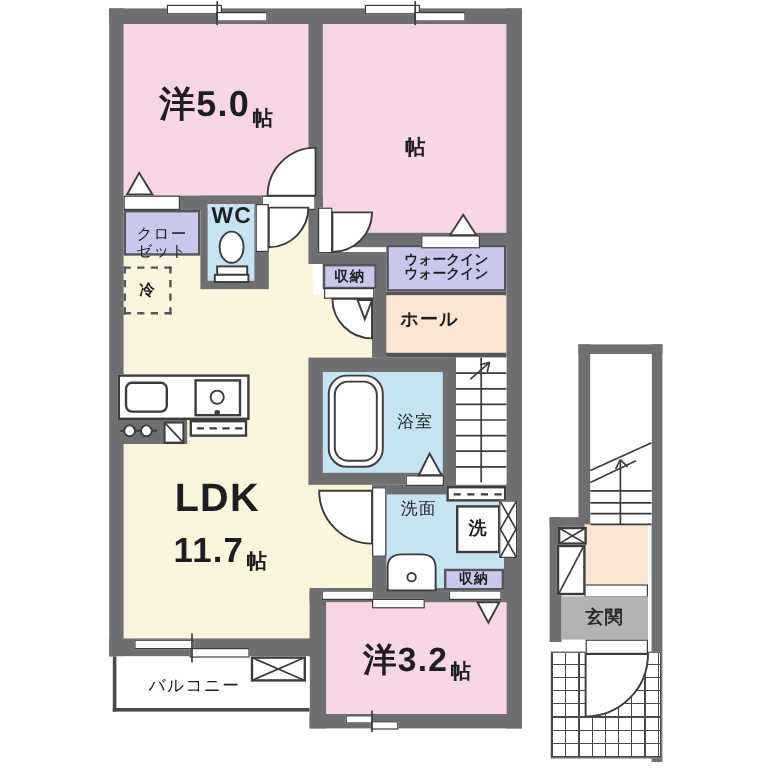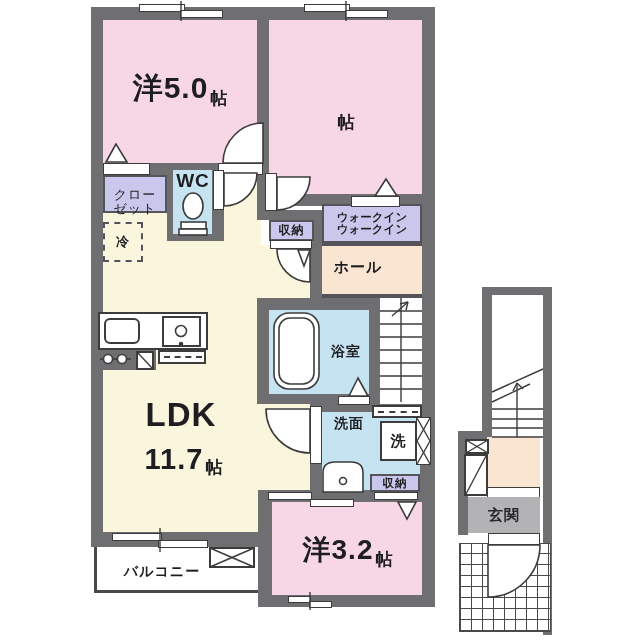--- a/index.html
+++ b/index.html
@@ -14,21 +14,21 @@
   .purple{background:#c9c8ec;border:2px solid #55545a;}
   .peach{background:#fae5d2;}
   .gray{background:#b3b2b4;}
   .white{background:#ffffff;}
   .b2{border:2px solid #3c3c3c;}
   .b1{border:1.5px solid #3c3c3c;}
   .lbl{position:absolute;display:flex;align-items:center;justify-content:center;
        white-space:nowrap;line-height:1.05;letter-spacing:1px;color:#1e1e20;}
   .big{font-size:30px;font-weight:600;}
   .unit{font-size:17px;font-weight:600;margin-left:2px;align-self:flex-end;}
-  .mid{font-size:14px;font-weight:700;}
+  .mid{font-size:14px;font-weight:400;}
   .sm{font-size:12px;font-weight:600;}
   .two{flex-direction:column;text-align:center;}
   .fridge{border:2px dashed #55545a;background:transparent;}
   .tiles{background-color:#ffffff;
     background-image:repeating-linear-gradient(0deg,#4a4a4a 0 1px,transparent 1px 11px),
                      repeating-linear-gradient(90deg,#4a4a4a 0 1px,transparent 1px 11px);
     border:1px solid #4a4a4a;}
   svg{position:absolute;left:0;top:0;pointer-events:none;}
 </style>
 </head>

